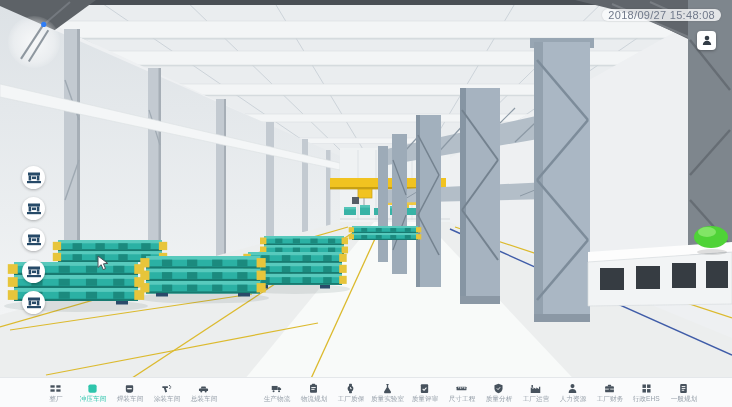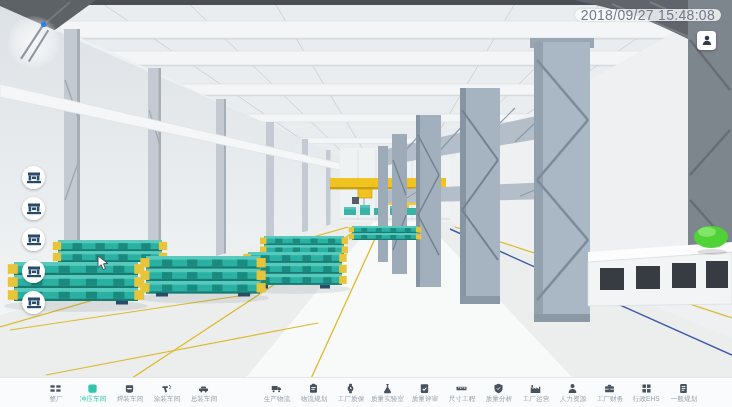--- a/index.html
+++ b/index.html
@@ -2,21 +2,21 @@
 <html><head>
 <meta charset="utf-8">
 <style>
   html,body{margin:0;padding:0;background:#dfe3e6;}
   *{box-sizing:border-box;}
   .stage{position:relative;width:732px;height:407px;overflow:hidden;background:#eef0f2;
          font-family:"Liberation Sans",sans-serif;}
   .scene{position:absolute;inset:0;z-index:0;}
   
   .timestamp{position:absolute;top:9px;right:11px;z-index:4;background:rgba(250,251,252,.82);
-    color:#70798a;font-size:14px;line-height:12px;padding:0 6px;border-radius:6px;letter-spacing:.3px;
+    color:#70798a;font-size:11px;line-height:12px;padding:0 6px;border-radius:6px;letter-spacing:.3px;
     box-shadow:0 0 2px rgba(0,0,0,.15);}
   .user-btn{position:absolute;top:31px;right:16px;width:19px;height:19px;background:#fff;border-radius:4px;
     z-index:4;display:flex;align-items:center;justify-content:center;box-shadow:0 1px 3px rgba(0,0,0,.3);cursor:pointer;}
   .compass{position:absolute;top:16px;left:8px;width:52px;height:52px;border-radius:50%;z-index:3;
     background:radial-gradient(circle,rgba(255,255,255,.75) 0%,rgba(255,255,255,.35) 55%,rgba(255,255,255,0) 75%);}
   .side-btn{position:absolute;left:22px;width:23px;height:23px;border-radius:50%;background:#fff;z-index:3;
     display:flex;align-items:center;justify-content:center;box-shadow:0 1px 3px rgba(0,0,0,.28);cursor:pointer;}
   .cursor{position:absolute;left:97px;top:255px;z-index:5;pointer-events:none;}
   
   .toolbar{position:absolute;left:0;bottom:0;width:732px;height:30px;background:#fafbfc;

